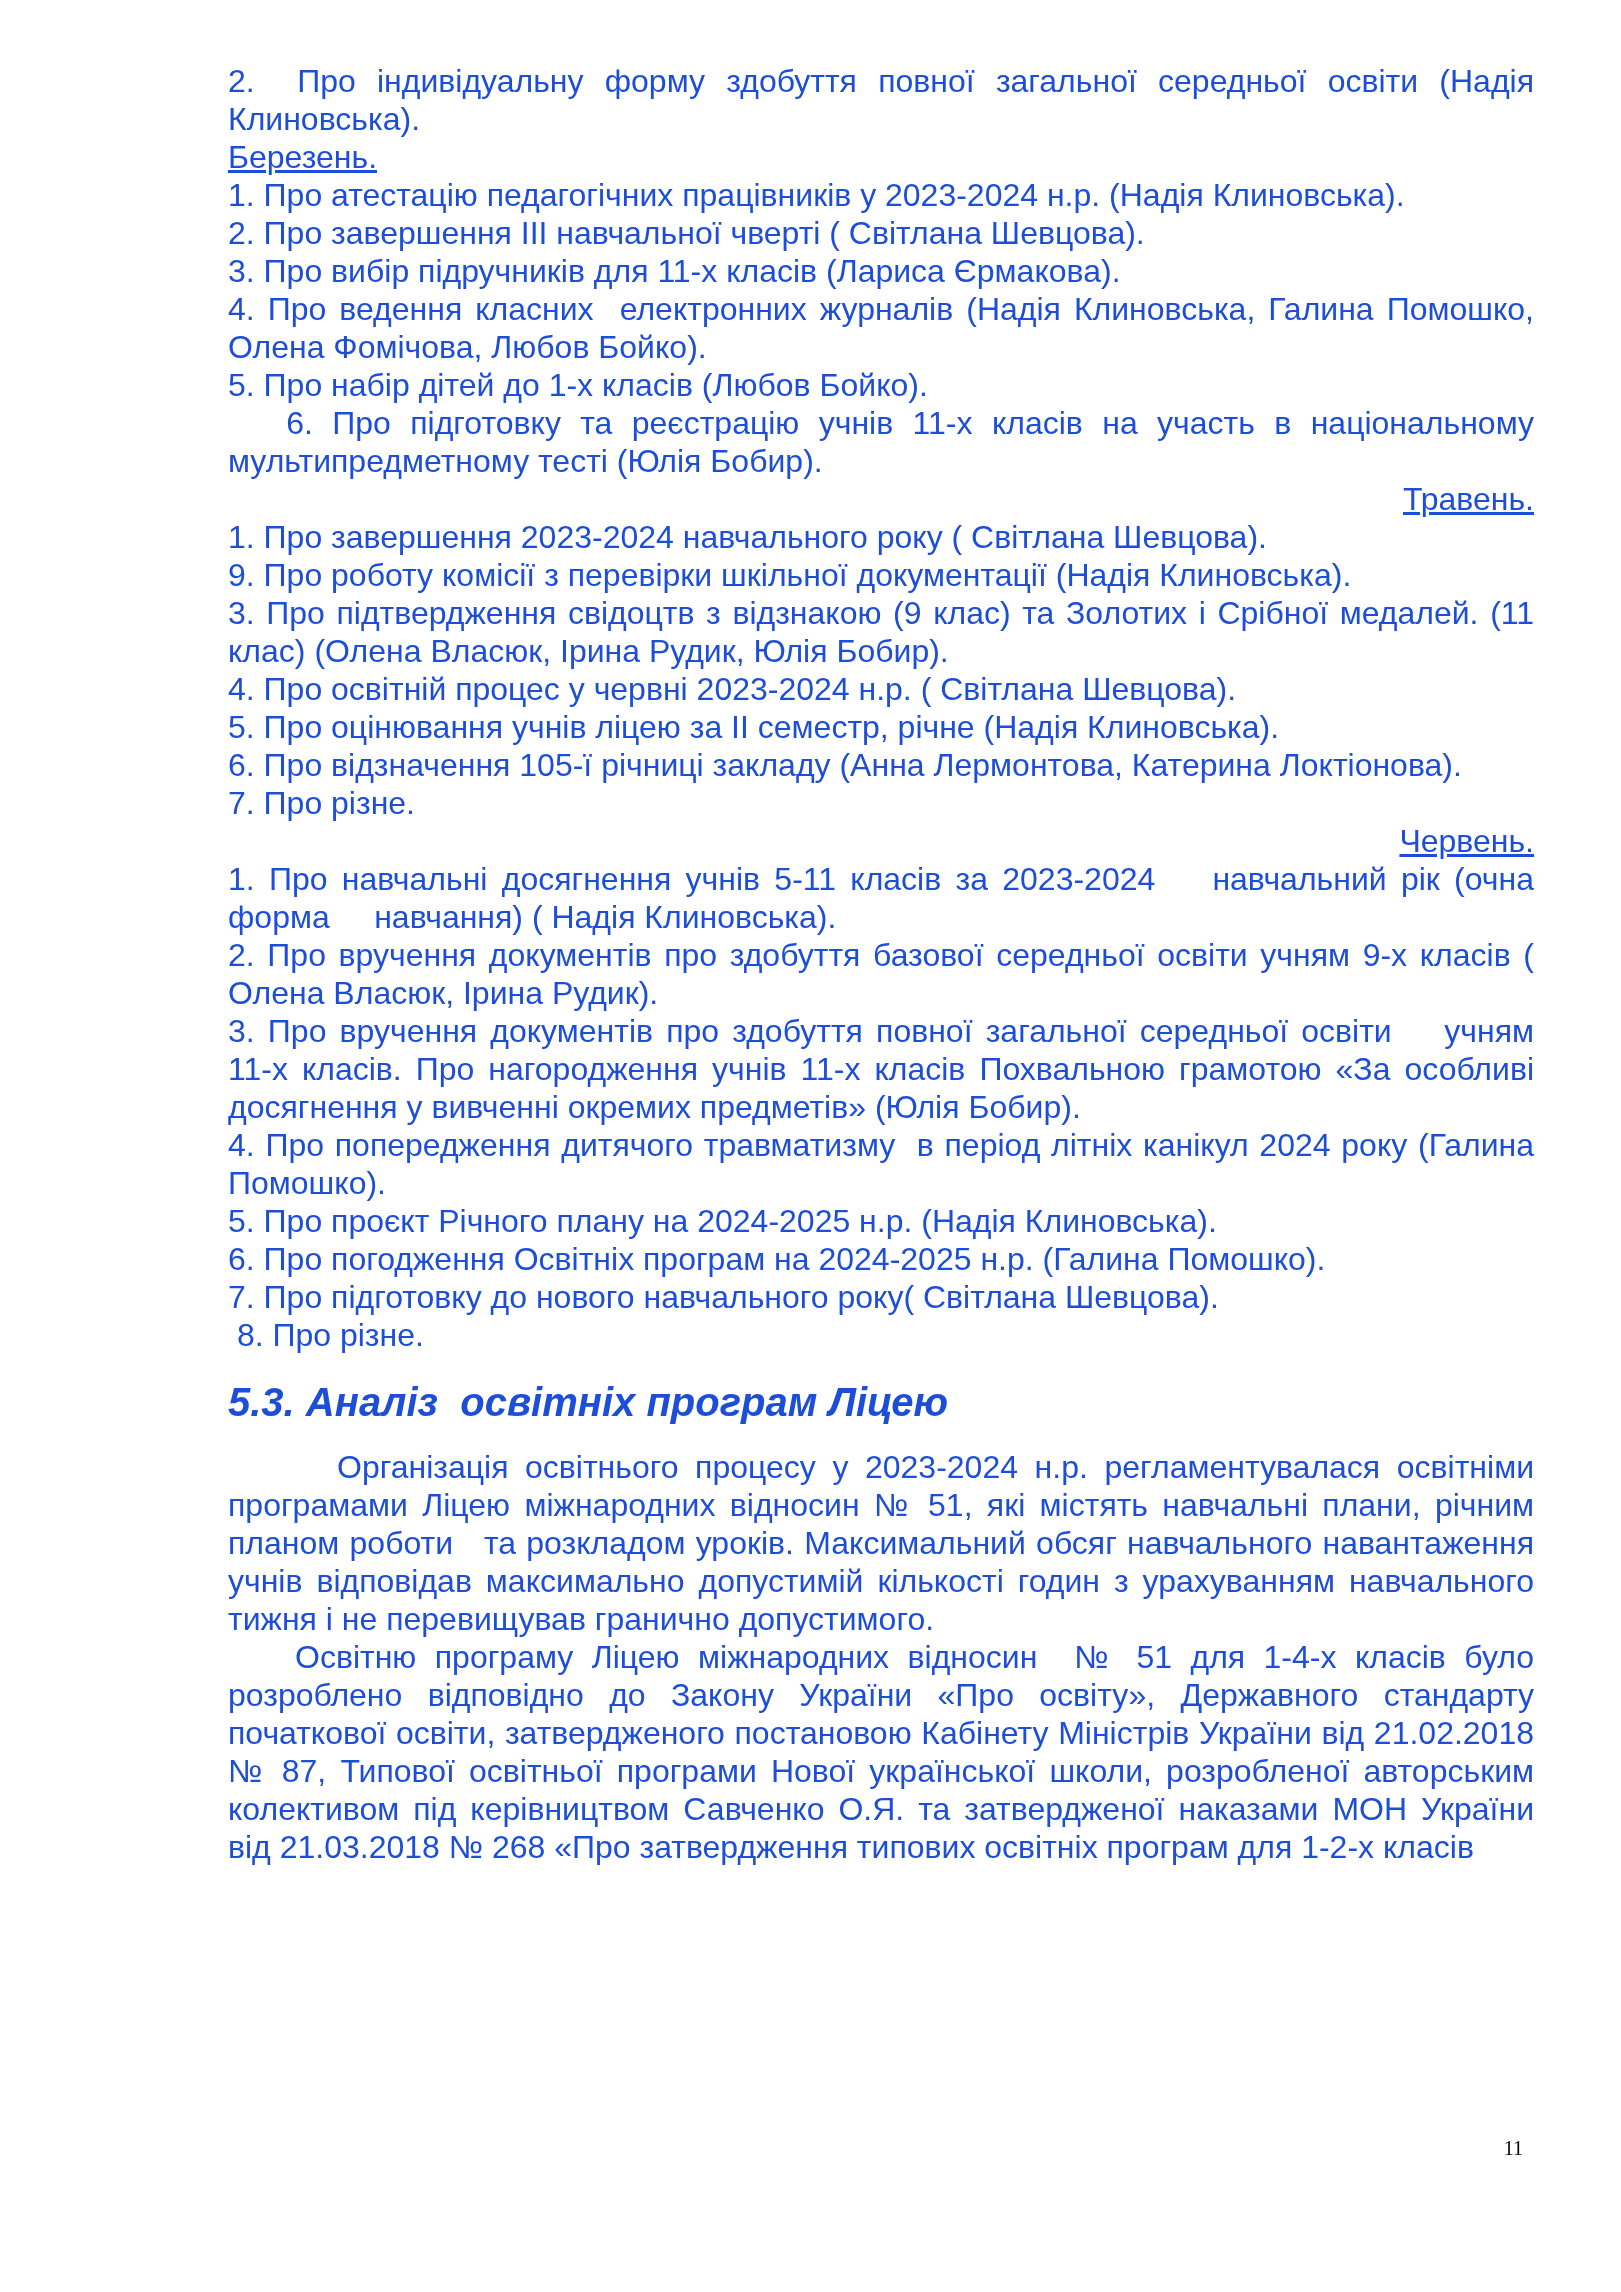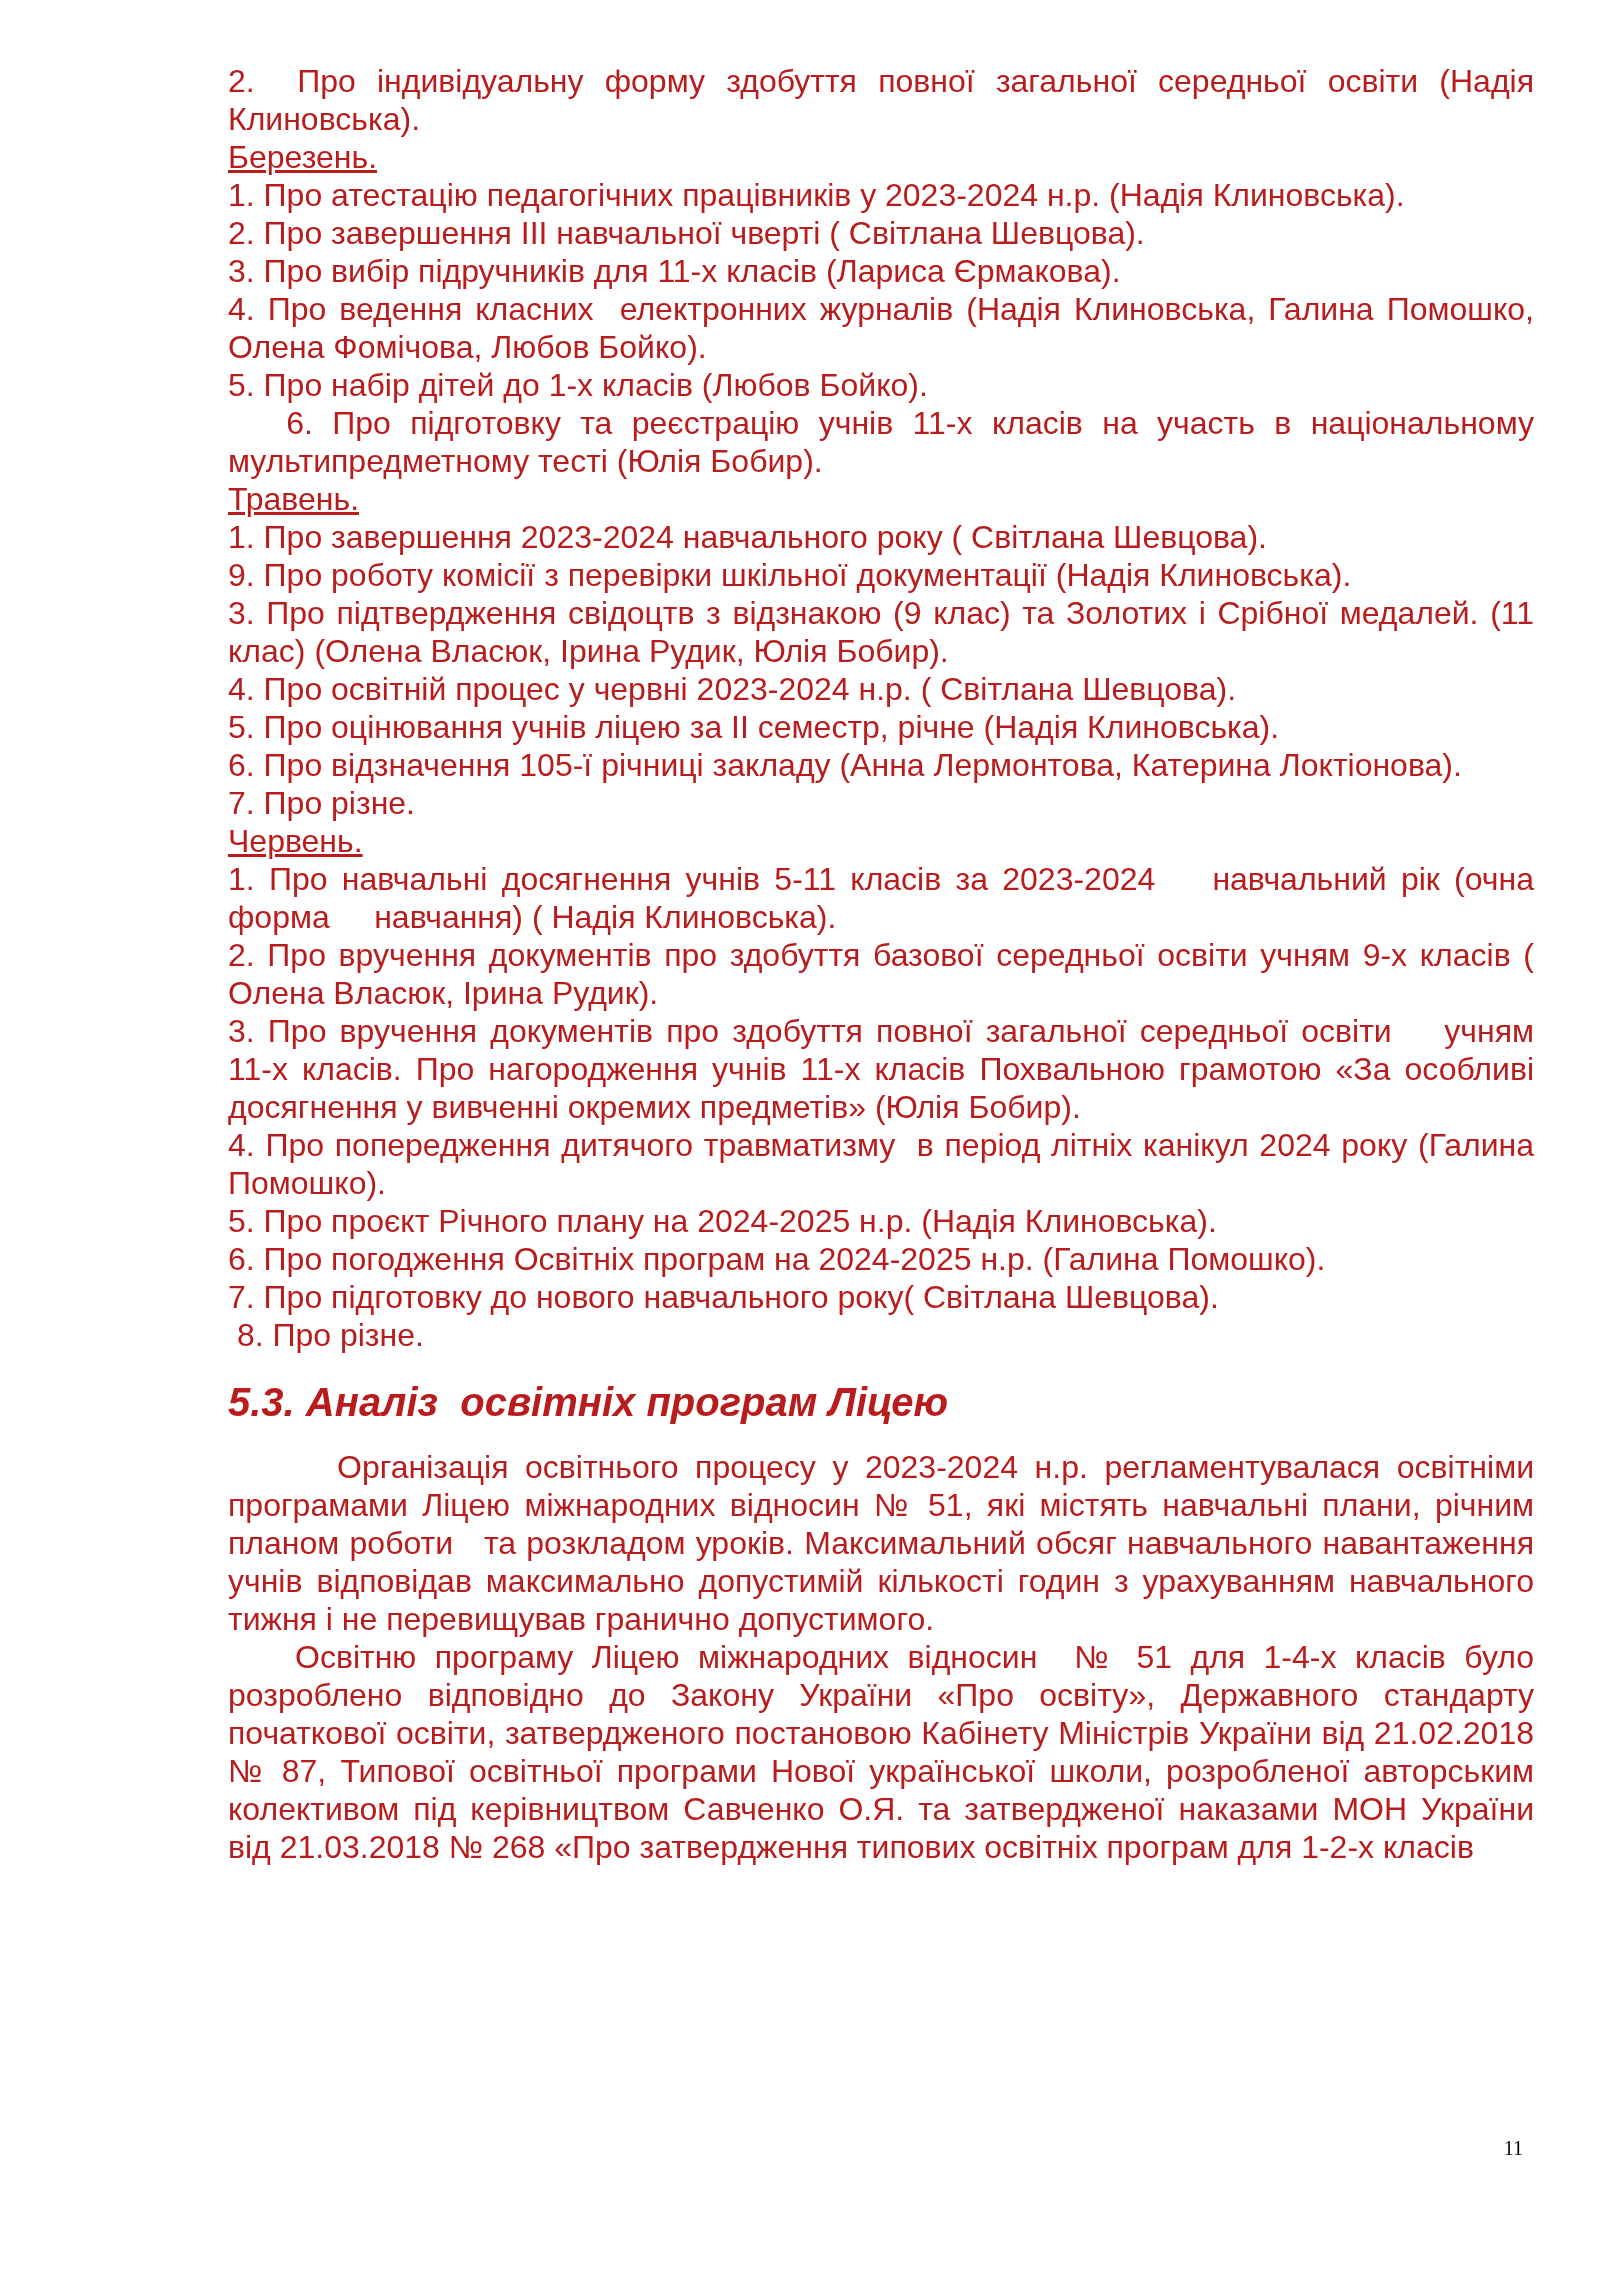--- a/index.html
+++ b/index.html
@@ -15,25 +15,25 @@
     position:absolute;
     left:228px;
     top:62px;
     width:1306px;
   }
   .blk{
     margin:0;
     font-family:"Liberation Sans", sans-serif;
     font-size:32px;
     line-height:38px;
-    color:#b91c1c;
+    color:#1d4ed8;
     white-space:pre-wrap;
   }
   .item{ text-align:justify; }
-  .month{ text-decoration:underline; text-align:left; }
+  .month{ text-decoration:underline; text-align:right; }
   .month-serif{
     font-family:Liberation Sans, sans-serif;
     text-decoration:underline;
     text-align:left;
   }
   .heading{
     font-weight:bold;
     font-style:italic;
     font-size:40px;
     line-height:43px;

